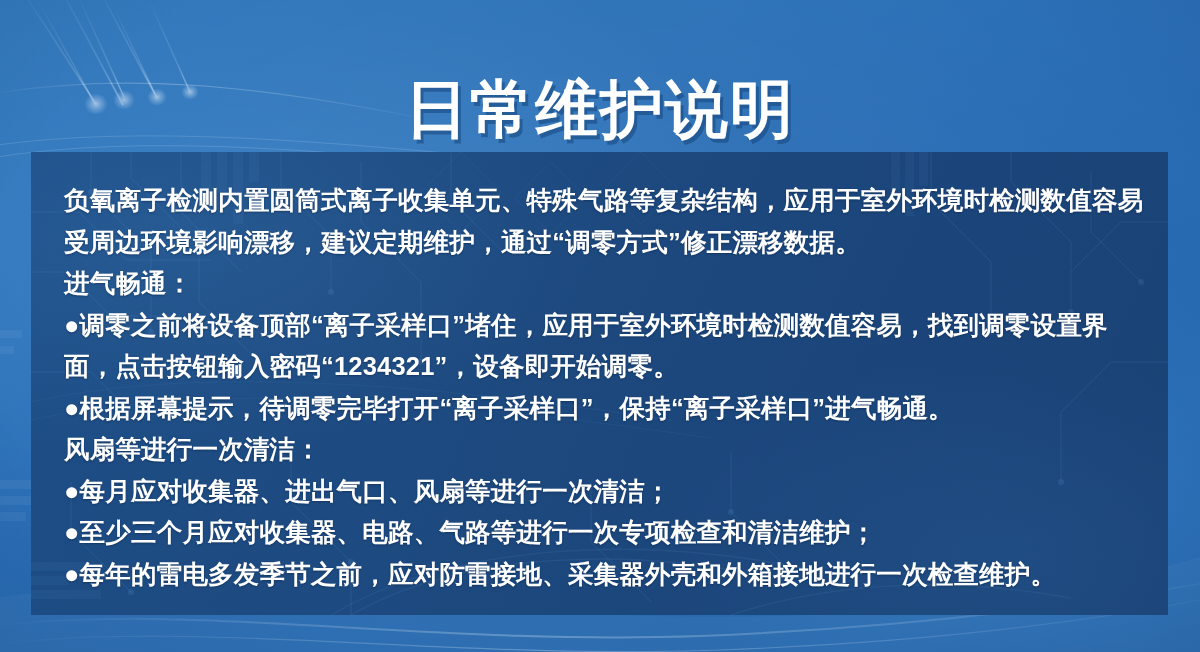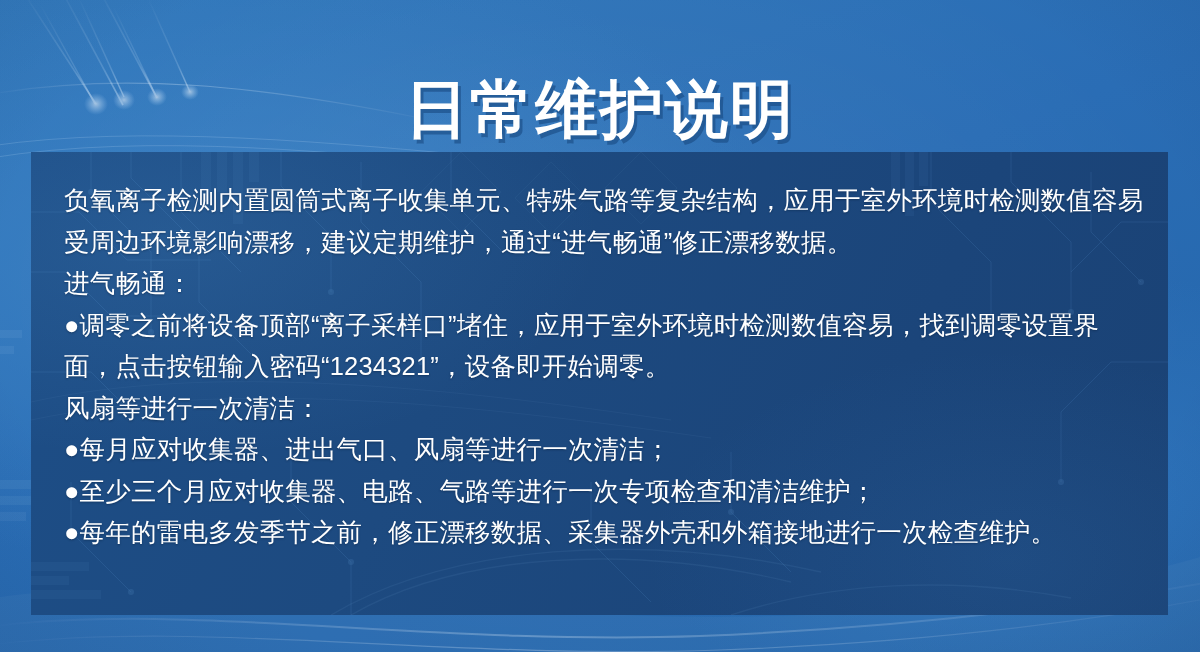--- a/index.html
+++ b/index.html
@@ -63,20 +63,21 @@
   
   .panel {
     position: absolute;
     left: 31px;
     top: 152px;
     width: 1137px;
     height: 463px;
     background:
       linear-gradient(115deg, #1d4e87 0%, #1d4a80 38%, #1b457a 72%, #1a4275 100%);
     overflow: hidden;
+    font-weight: bold;
   }
   .panel-circuits {
     position: absolute;
     inset: 0;
     opacity: 0.30;
   }
   .panel-glow {
     position: absolute;
     inset: 0;
     background:
@@ -241,24 +242,25 @@
       <g fill="none" stroke="#a9d2f2" stroke-opacity="0.10" stroke-width="1">
         <path d="M0 250 C 180 210, 420 236, 640 268"></path>
         <path d="M0 268 C 200 226, 440 252, 680 286"></path>
       </g>
     </svg>
 
     <div class="panel-glow"></div>
 
     <div class="panel-body">
       <div class="line">负氧离子检测内置圆筒式离子收集单元、特殊气路等复杂结构，应用于室外环境时检测数值容易</div>
-      <div class="line">受周边环境影响漂移，建议定期维护，通过“进气畅通”修正漂移数据。</div>
+      <div class="line">受周边环境影响漂移，建议定期维护，通过“调零方式”修正漂移数据。</div>
       <div class="line">进气畅通：</div>
       <div class="line">●调零之前将设备顶部“离子采样口”堵住，应用于室外环境时检测数值容易，找到调零设置界</div>
       <div class="line">面，点击按钮输入密码“1234321”，设备即开始调零。</div>
+      <div class="line">●根据屏幕提示，待调零完毕打开“离子采样口”，保持“离子采样口”进气畅通。</div>
       <div class="line">风扇等进行一次清洁：</div>
       <div class="line">●每月应对收集器、进出气口、风扇等进行一次清洁；</div>
       <div class="line">●至少三个月应对收集器、电路、气路等进行一次专项检查和清洁维护；</div>
-      <div class="line">●每年的雷电多发季节之前，修正漂移数据、采集器外壳和外箱接地进行一次检查维护。</div>
+      <div class="line">●每年的雷电多发季节之前，应对防雷接地、采集器外壳和外箱接地进行一次检查维护。</div>
     </div>
 
   </div>
 </div>
 
 </body></html>

